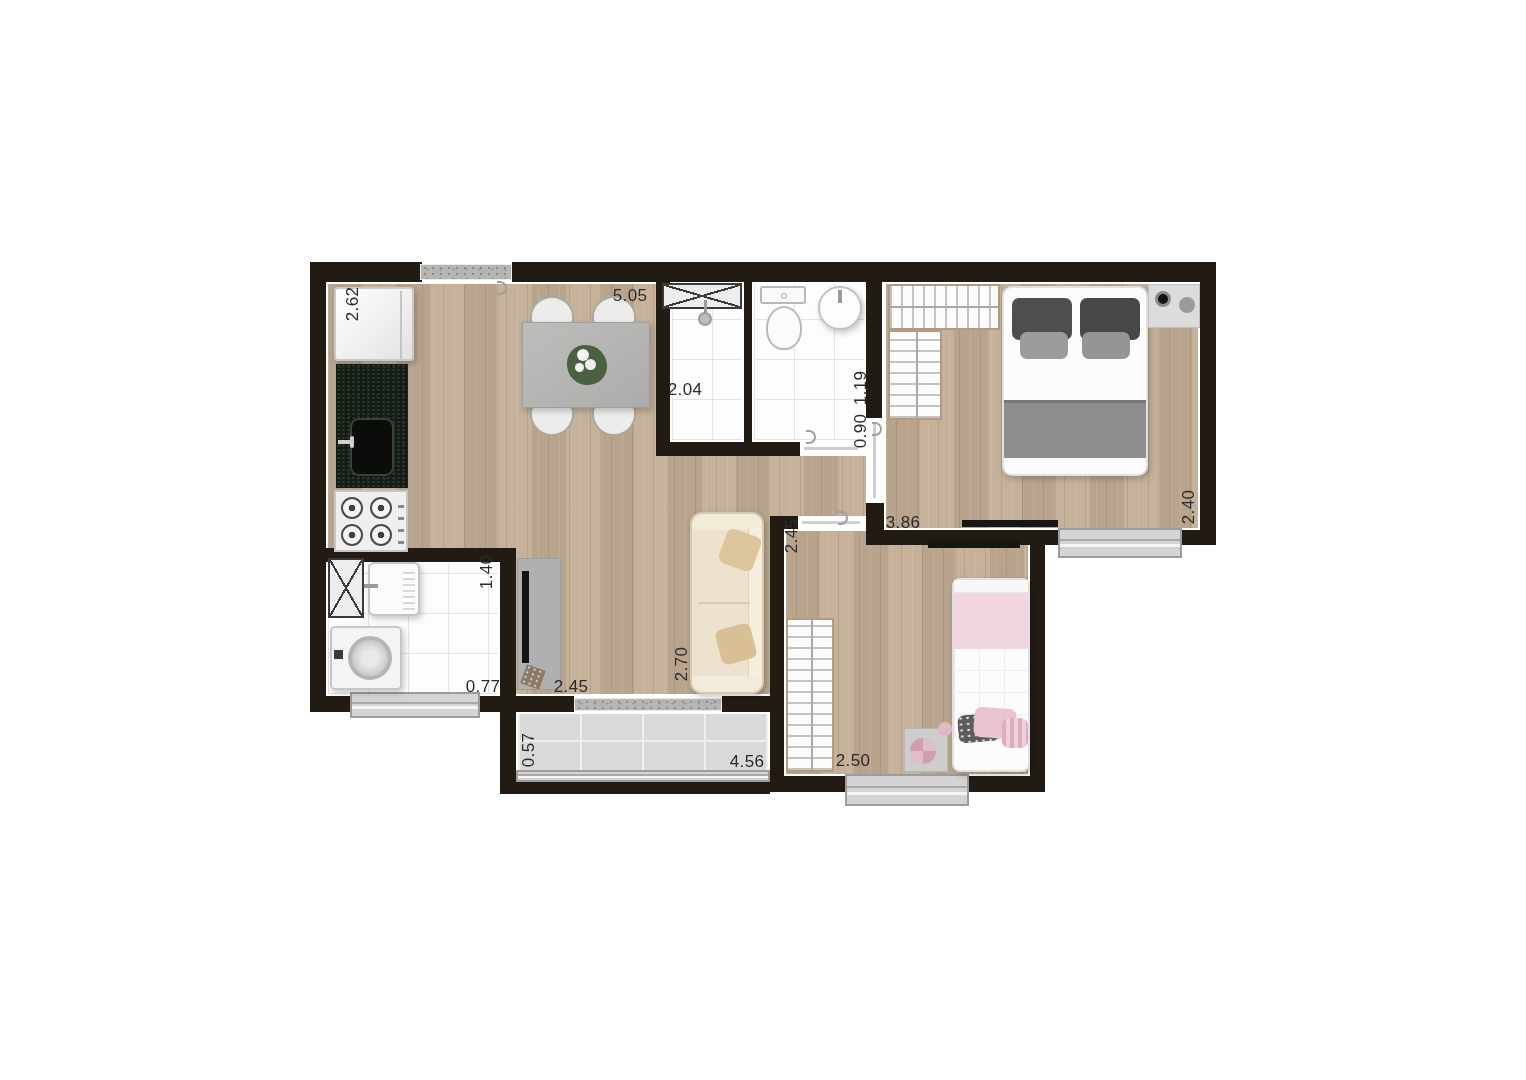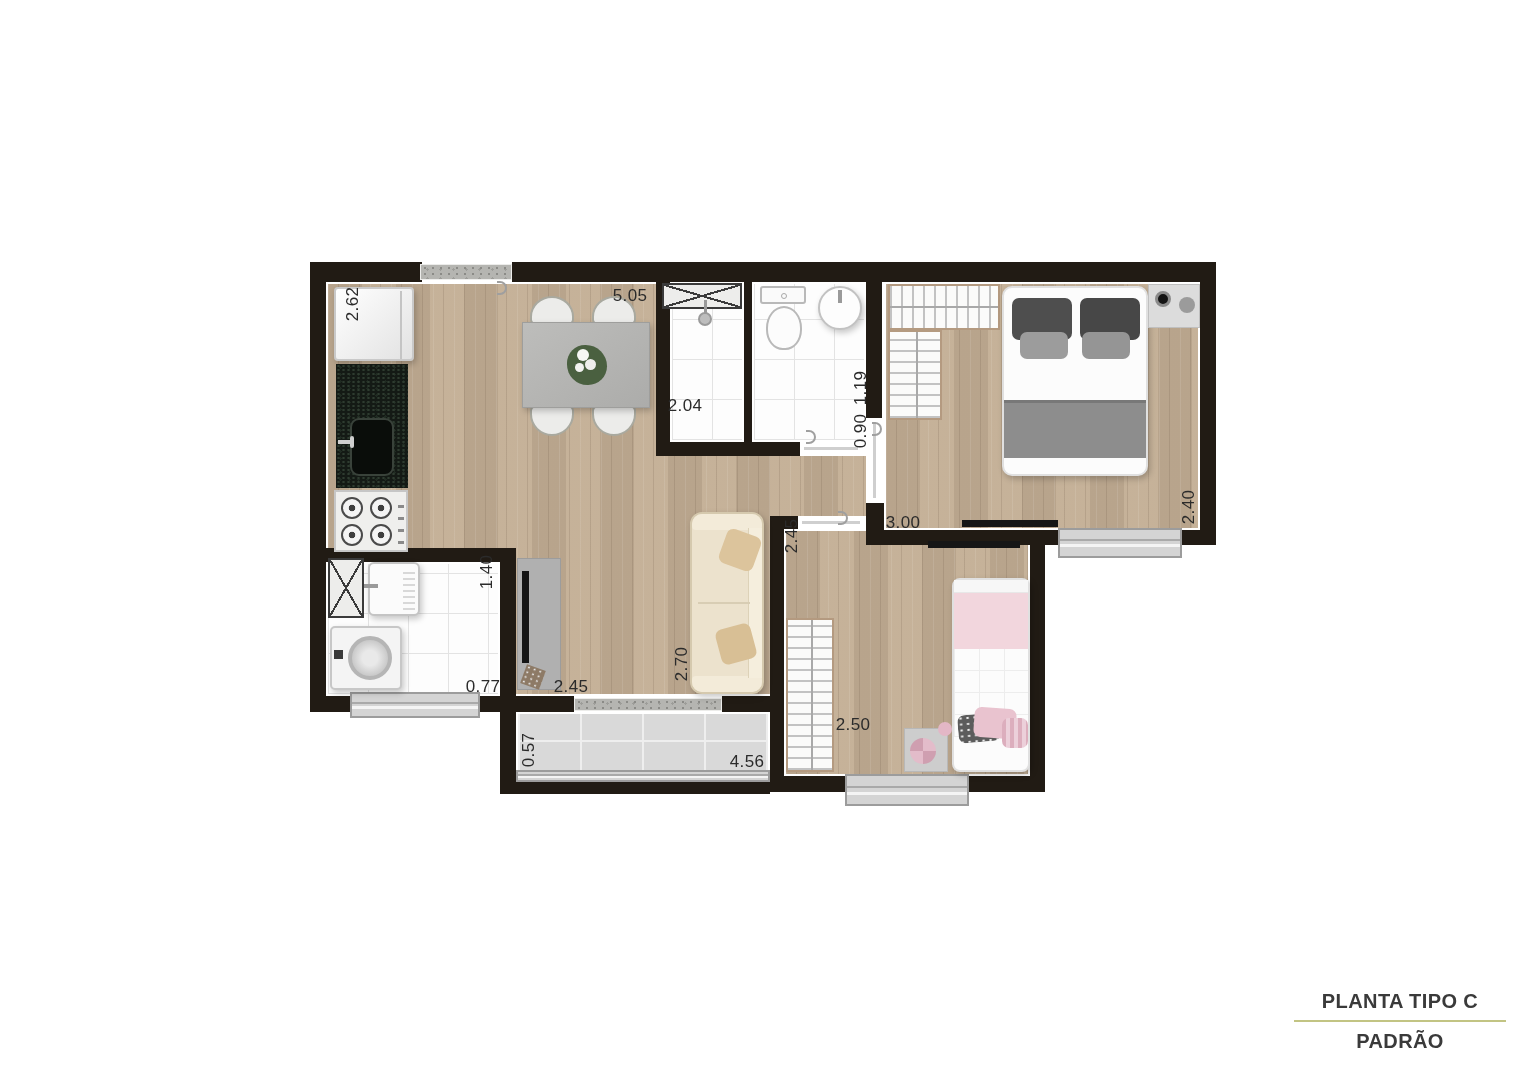--- a/index.html
+++ b/index.html
@@ -254,33 +254,28 @@
     <div class="pillow" style="left:20px;top:128px;width:42px;height:30px;background:#e9c3cf;transform:rotate(4deg)"></div>
     <div class="pillow" style="left:48px;top:138px;width:26px;height:30px;background:repeating-linear-gradient(90deg,#dcaebd 0 4px,#ecd0da 4px 8px)"></div>
   </div>
   <div class="abs" style="left:904px;top:728px;width:44px;height:44px;background:#cdcdcd;border:1px solid #b8b8b8">
     <div class="abs" style="left:5px;top:9px;width:26px;height:26px;background:#cf9fb0;border-radius:50%;background-image:conic-gradient(#e3bcca 0 25%,#cf9fb0 25% 50%,#e3bcca 50% 75%,#cf9fb0 75%)"></div>
   </div>
   <div class="abs" style="left:938px;top:722px;width:14px;height:14px;background:#e3b7c6;border-radius:50%"></div>
 
   <span class="dim v" style="left:352px;top:304px">2.62</span>
   <span class="dim" style="left:630px;top:295px">5.05</span>
-  <span class="dim" style="left:685px;top:405px">2.04</span>
+  <span class="dim" style="left:685px;top:389px">2.04</span>
   <span class="dim v" style="left:860px;top:388px">1.19</span>
   <span class="dim v" style="left:860px;top:431px">0.90</span>
-  <span class="dim" style="left:903px;top:522px">3.00</span>
+  <span class="dim" style="left:903px;top:522px">3.86</span>
   <span class="dim v" style="left:1188px;top:507px">2.40</span>
   <span class="dim v" style="left:486px;top:572px">1.40</span>
   <span class="dim" style="left:483px;top:686px">0.77</span>
   <span class="dim" style="left:571px;top:686px">2.45</span>
   <span class="dim v" style="left:681px;top:664px">2.70</span>
   <span class="dim v" style="left:791px;top:536px">2.45</span>
-  <span class="dim" style="left:853px;top:724px">2.50</span>
+  <span class="dim" style="left:853px;top:760px">2.50</span>
   <span class="dim v" style="left:528px;top:750px">0.57</span>
   <span class="dim" style="left:747px;top:761px">4.56</span>
 
-  <div class="title-block">
-    <div class="title-line">PLANTA TIPO C</div>
-    <div class="title-divider" style="background:#c2c483"></div>
-    <div class="title-line">PADRÃO</div>
-  </div>
 
 </div>
 
 </body></html>

